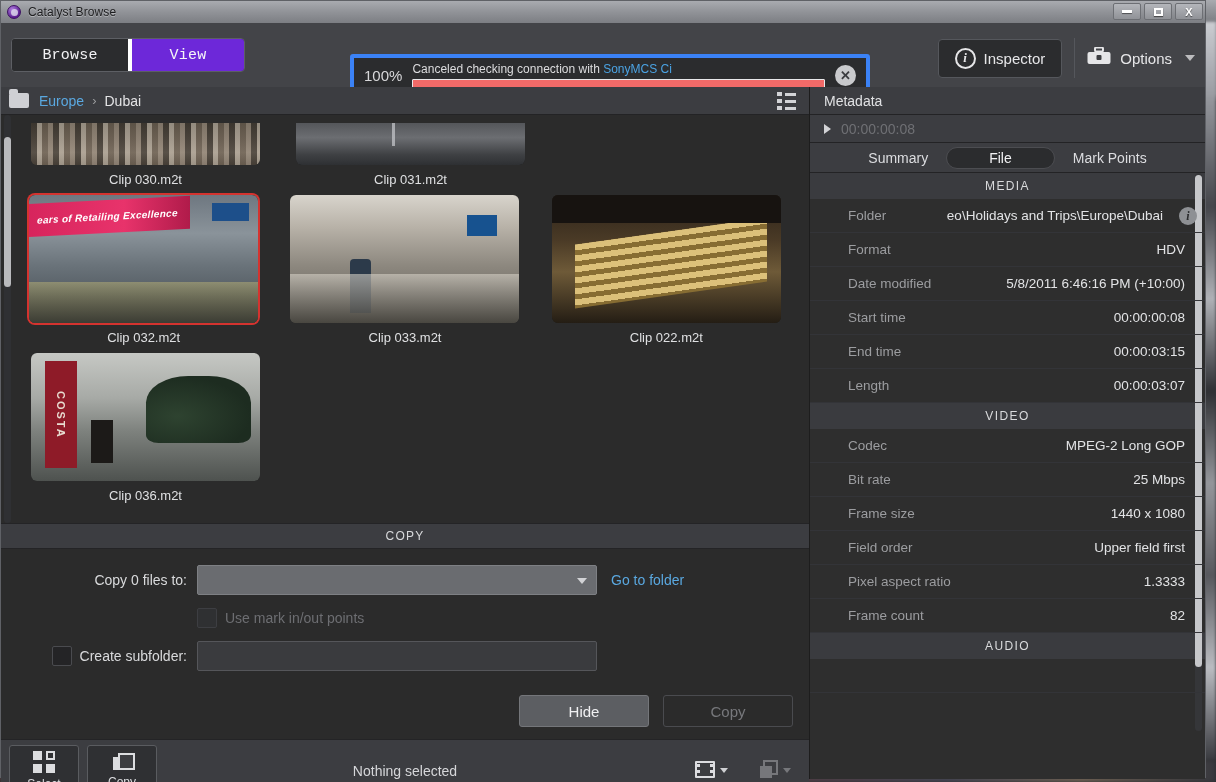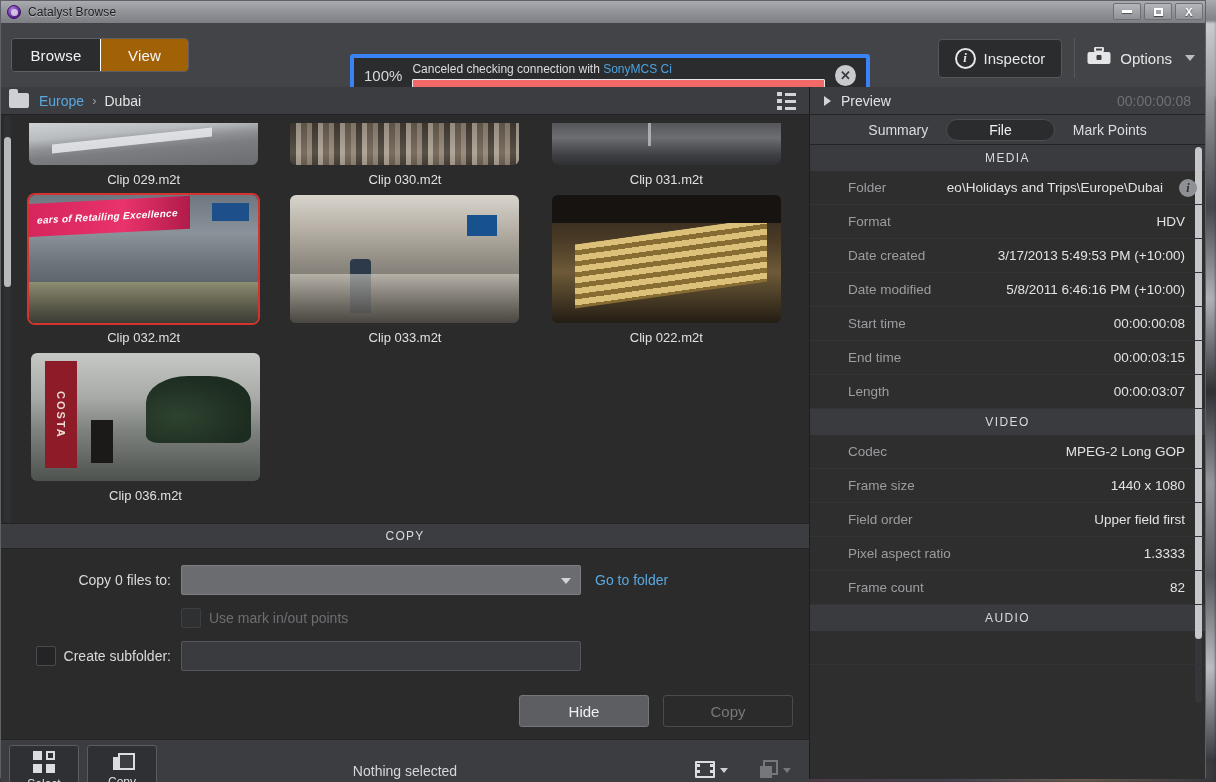--- a/index.html
+++ b/index.html
@@ -70,25 +70,25 @@
   
   .toolbar{
     height:64px; background:#434448; display:flex; align-items:center;
     padding:0 10px; position:relative;
   }
   .segmented{
     display:flex; border:1px solid #5d5f64; border-radius:4px; overflow:hidden; height:34px;
     background:#2d2e30;
   }
   .seg{
-    width:88px; display:flex;align-items:center;justify-content:center;
-    font-size:15px; color:#e8e8ea; letter-spacing:.2px;
+    width:116px; display:flex;align-items:center;justify-content:center;
+    font-size:15px; color:#e8e8ea; letter-spacing:.2px;font-family:Liberation Mono, monospace;
   }
   .seg.active-dark{ background:#2b2c2e; color:#f2f2f4; }
-  .seg.inactive{ background:#a16207; color:#f5f5f7; border-left:1px solid #ffffff;}
+  .seg.inactive{ background:#6d28d9; color:#f5f5f7; border-left:4px solid #ffffff;}
 
   .progress-wrap{
     position:absolute; left:349px; top:31px; width:520px; height:43px;
     background:#2b2c2e; border:4px solid #3b82f6; border-radius:3px;
     display:flex; align-items:center; padding:0 10px;
   }
   .pct{ font-size:15px;color:#d8d8da; margin-right:10px; }
   .prog-col{ flex:1; }
   .prog-label{ font-size:12px;color:#dcdcde; line-height:15px; margin-bottom:2px;}
   .prog-label .link{ color:#4ba3e3; }
@@ -198,21 +198,21 @@
     background:radial-gradient(ellipse at 30% 60%,#2e4330,#1d2c20 70%);border-radius:40% 40% 12% 12%;}
   .t036 .board{position:absolute;left:26%;bottom:14%;width:10%;height:34%;background:#1c1a18;}
 
   
   .copyhdr{
     height:26px;background:#3c3d41;display:flex;align-items:center;justify-content:center;
     color:#d8d9db;font-size:12px;letter-spacing:1.2px; border-top:1px solid #242426;border-bottom:1px solid #242426;
   }
   .copybody{ padding:16px 0 0 0; position:relative; height:190px;}
   .frow{ display:flex; align-items:center; margin-bottom:13px; }
-  .flabel{ width:180px; text-align:right; color:#d9dadc; font-size:14px; padding-right:10px; }
+  .flabel{ width:196px; text-align:right; color:#d9dadc; font-size:14px; padding-right:10px; }
   .fcombo{
     width:400px;height:30px;background:#6a6c70;border:1px solid #7e8084;border-radius:2px;
     position:relative;
   }
   .fcombo .ccaret{ position:absolute;right:9px;top:12px;width:0;height:0;
     border-left:5px solid transparent;border-right:5px solid transparent;border-top:6px solid #d2d3d6;}
   .gotofolder{ color:#5aa8e0;font-size:14px;margin-left:14px; }
   .chk{ width:20px;height:20px;background:#242426;border:1px solid #4a4b4f;border-radius:2px; }
   .chk.dis{ background:#2f3032;border-color:#3d3e42; }
   .finput{ width:400px;height:30px;background:#3a3b3e;border:1px solid #55565a;border-radius:2px; }
@@ -398,26 +398,20 @@
           </span>
         </div>
 
         <div class="clipscroll">
           <div class="leftscroll-track"></div>
           <div class="leftscroll"></div>
 
           <div class="grid">
 
             <div class="row">
-              <div class="cell">
-                <div class="thumb clipped-top">
-                    <div class="art t029"></div>
-                  </div>
-                <div class="clabel">Clip 029.m2t</div>
-              </div>
               <div class="cell">
                 <div class="thumb clipped-top">
                     <div class="art t030"></div>
                   </div>
                 <div class="clabel">Clip 030.m2t</div>
               </div>
               <div class="cell">
                 <div class="thumb clipped-top">
                     <div class="art t031"></div>
                   </div>
@@ -531,24 +525,24 @@
                   <span class="cl-ico"></span>
                   <span class="minicaret dis"></span>
                 </span>
               <span class="lbl">Clip List</span>
             </div>
           </div>
         </div>
       </div>
 
       <div class="right">
+        <div class="meta-title">Metadata</div>
 
         <div class="preview-row">
           <span class="tri"></span>
-          <span class="preview-lbl">Preview</span>
           <span class="preview-tc">00:00:00:08</span>
         </div>
 
         <div class="tabs">
           <div class="tab">Summary</div>
           <div class="tab active">File</div>
           <div class="tab">Mark Points</div>
         </div>
 
         <div class="meta-scroll">
@@ -559,44 +553,44 @@
           <div class="mrow">
             <span class="mkey">Folder</span>
             <span class="mval" style="margin-right:22px;">eo\Holidays and Trips\Europe\Dubai</span>
             <span class="info-ico">i</span>
           </div>
           <div class="mrow">
             <span class="mkey">Format</span>
             <span class="mval">HDV</span>
           </div>
           <div class="mrow">
-            <span class="mkey">Date created</span>
-            <span class="mval">3/17/2013 5:49:53 PM (+10:00)</span>
-          </div>
-          <div class="mrow">
             <span class="mkey">Date modified</span>
             <span class="mval">5/8/2011 6:46:16 PM (+10:00)</span>
           </div>
           <div class="mrow">
             <span class="mkey">Start time</span>
             <span class="mval">00:00:00:08</span>
           </div>
           <div class="mrow">
             <span class="mkey">End time</span>
             <span class="mval">00:00:03:15</span>
           </div>
           <div class="mrow">
             <span class="mkey">Length</span>
             <span class="mval">00:00:03:07</span>
           </div>
 
           <div class="section">VIDEO</div>
           <div class="mrow">
             <span class="mkey">Codec</span>
             <span class="mval">MPEG-2 Long GOP</span>
+          </div>
+          <div class="mrow">
+            <span class="mkey">Bit rate</span>
+            <span class="mval">25 Mbps</span>
           </div>
           <div class="mrow">
             <span class="mkey">Frame size</span>
             <span class="mval">1440 x 1080</span>
           </div>
           <div class="mrow">
             <span class="mkey">Field order</span>
             <span class="mval">Upper field first</span>
           </div>
           <div class="mrow">

